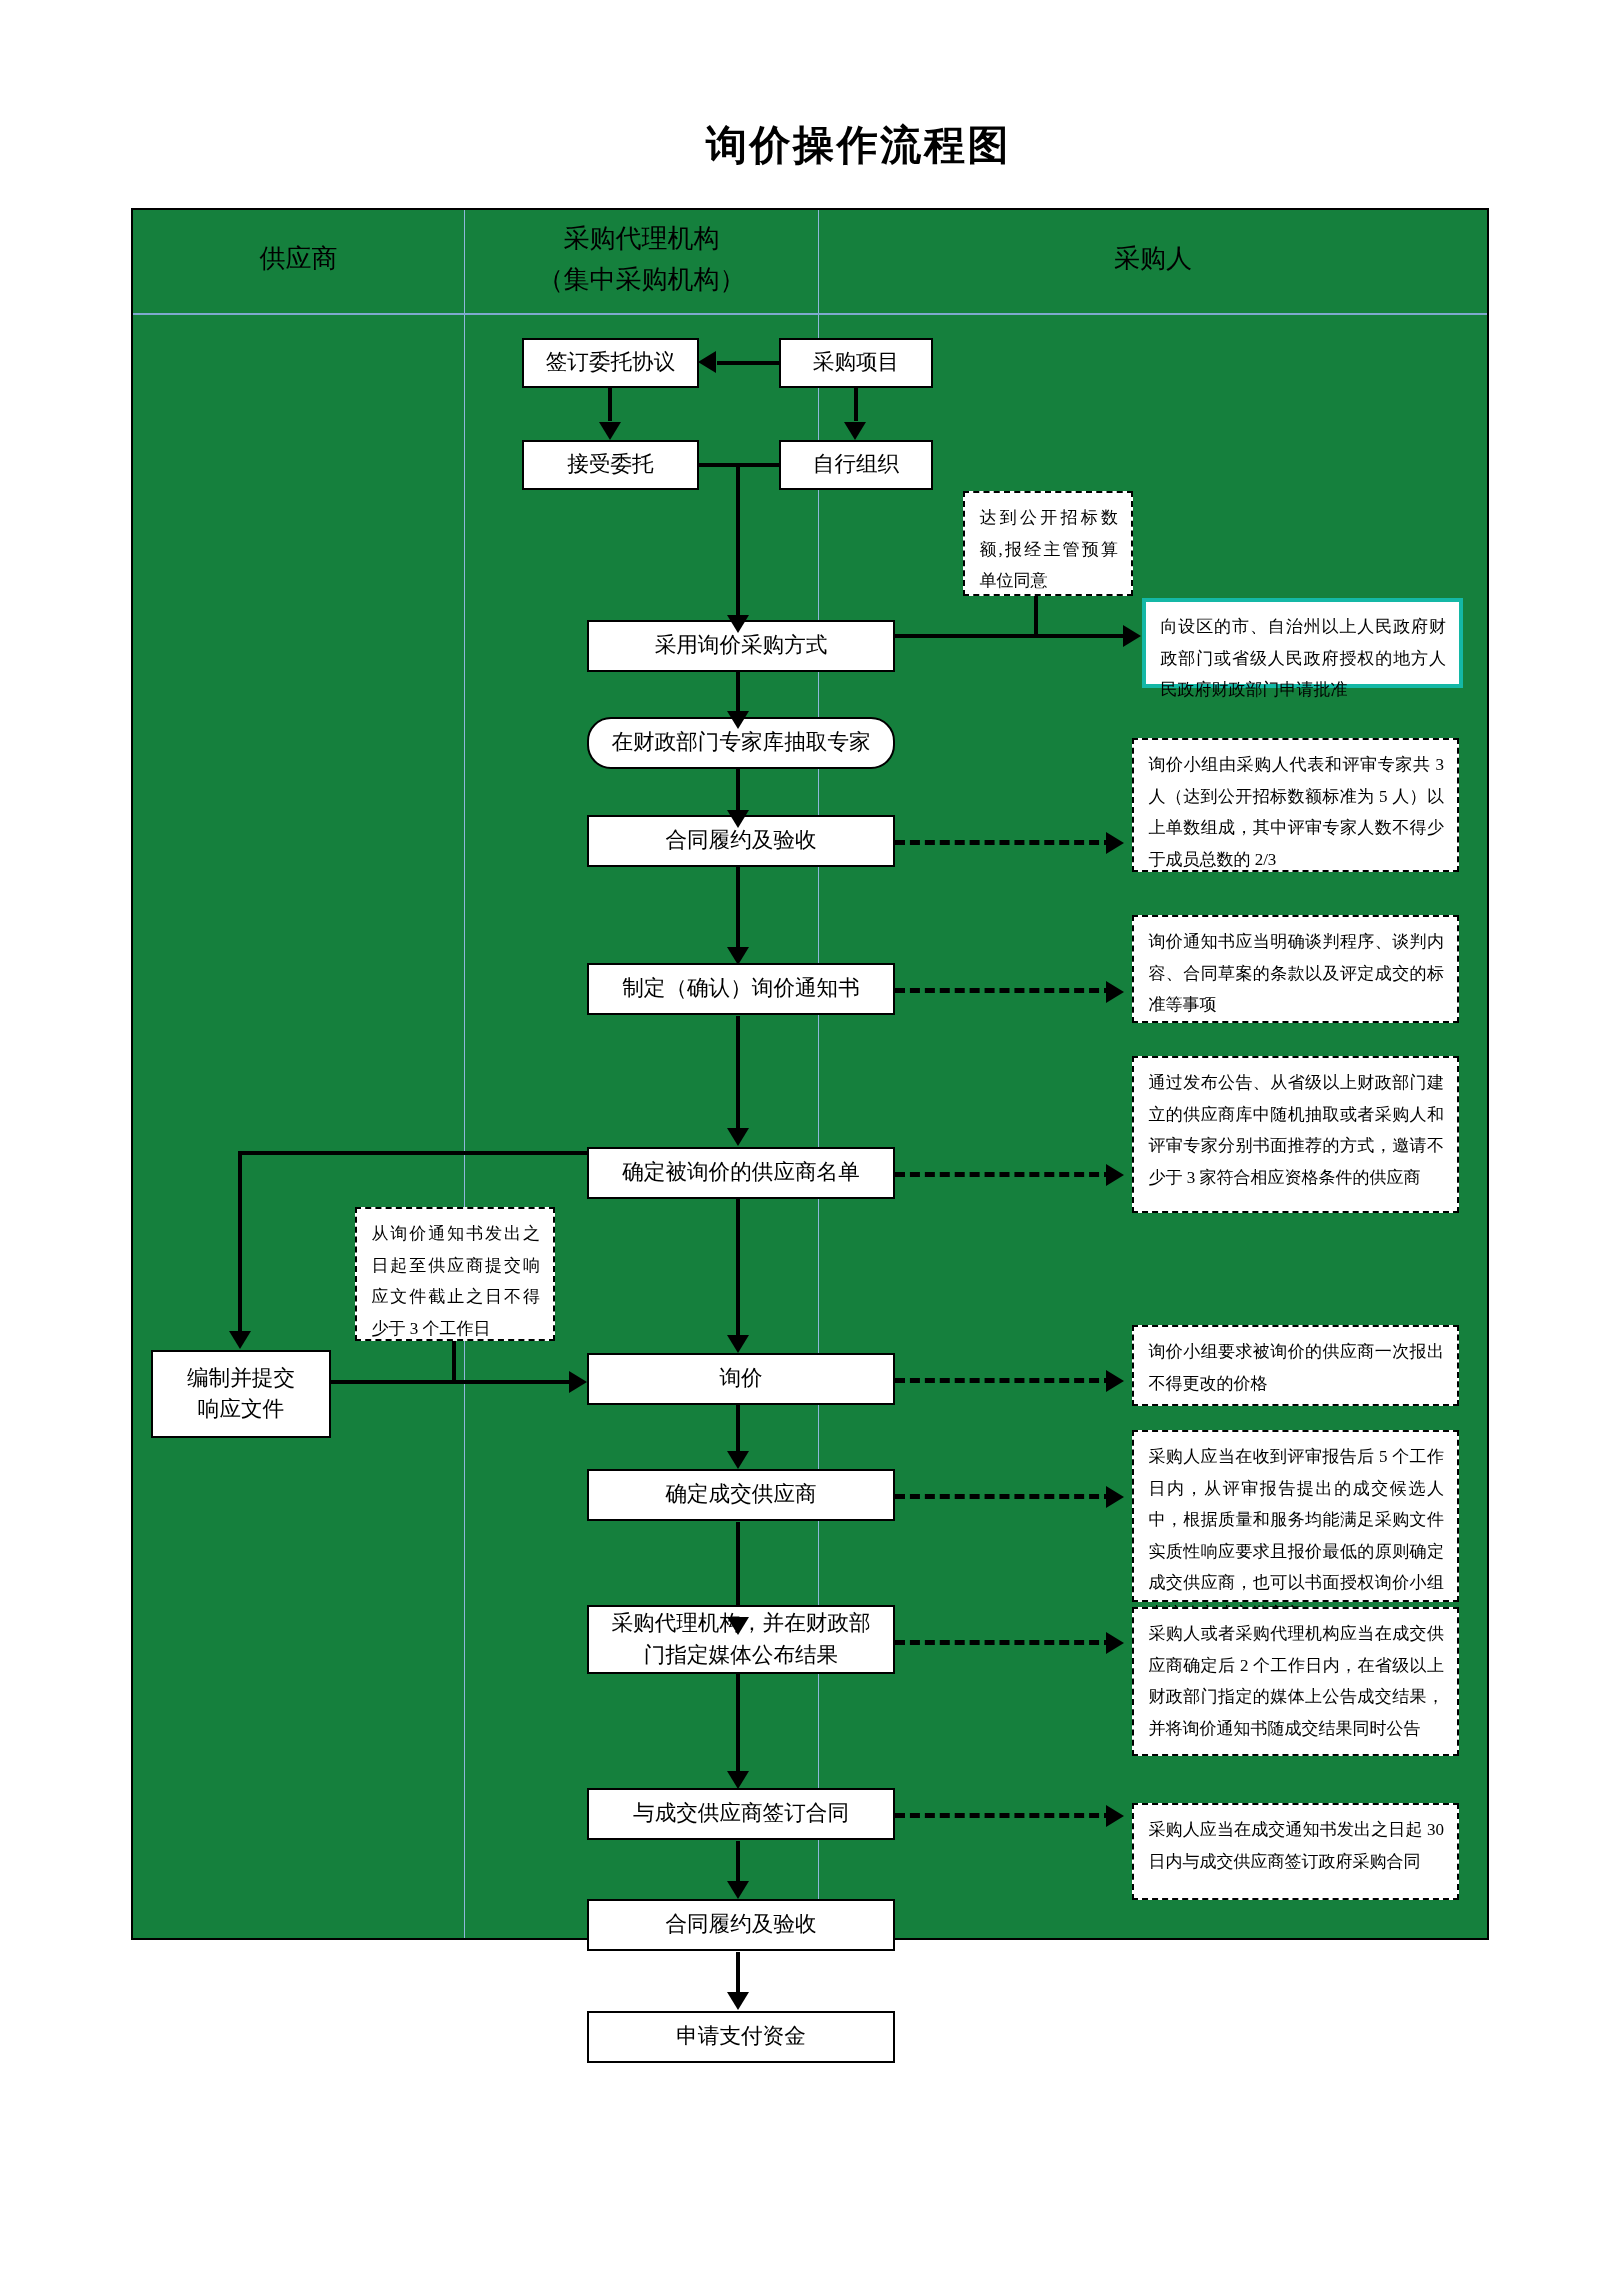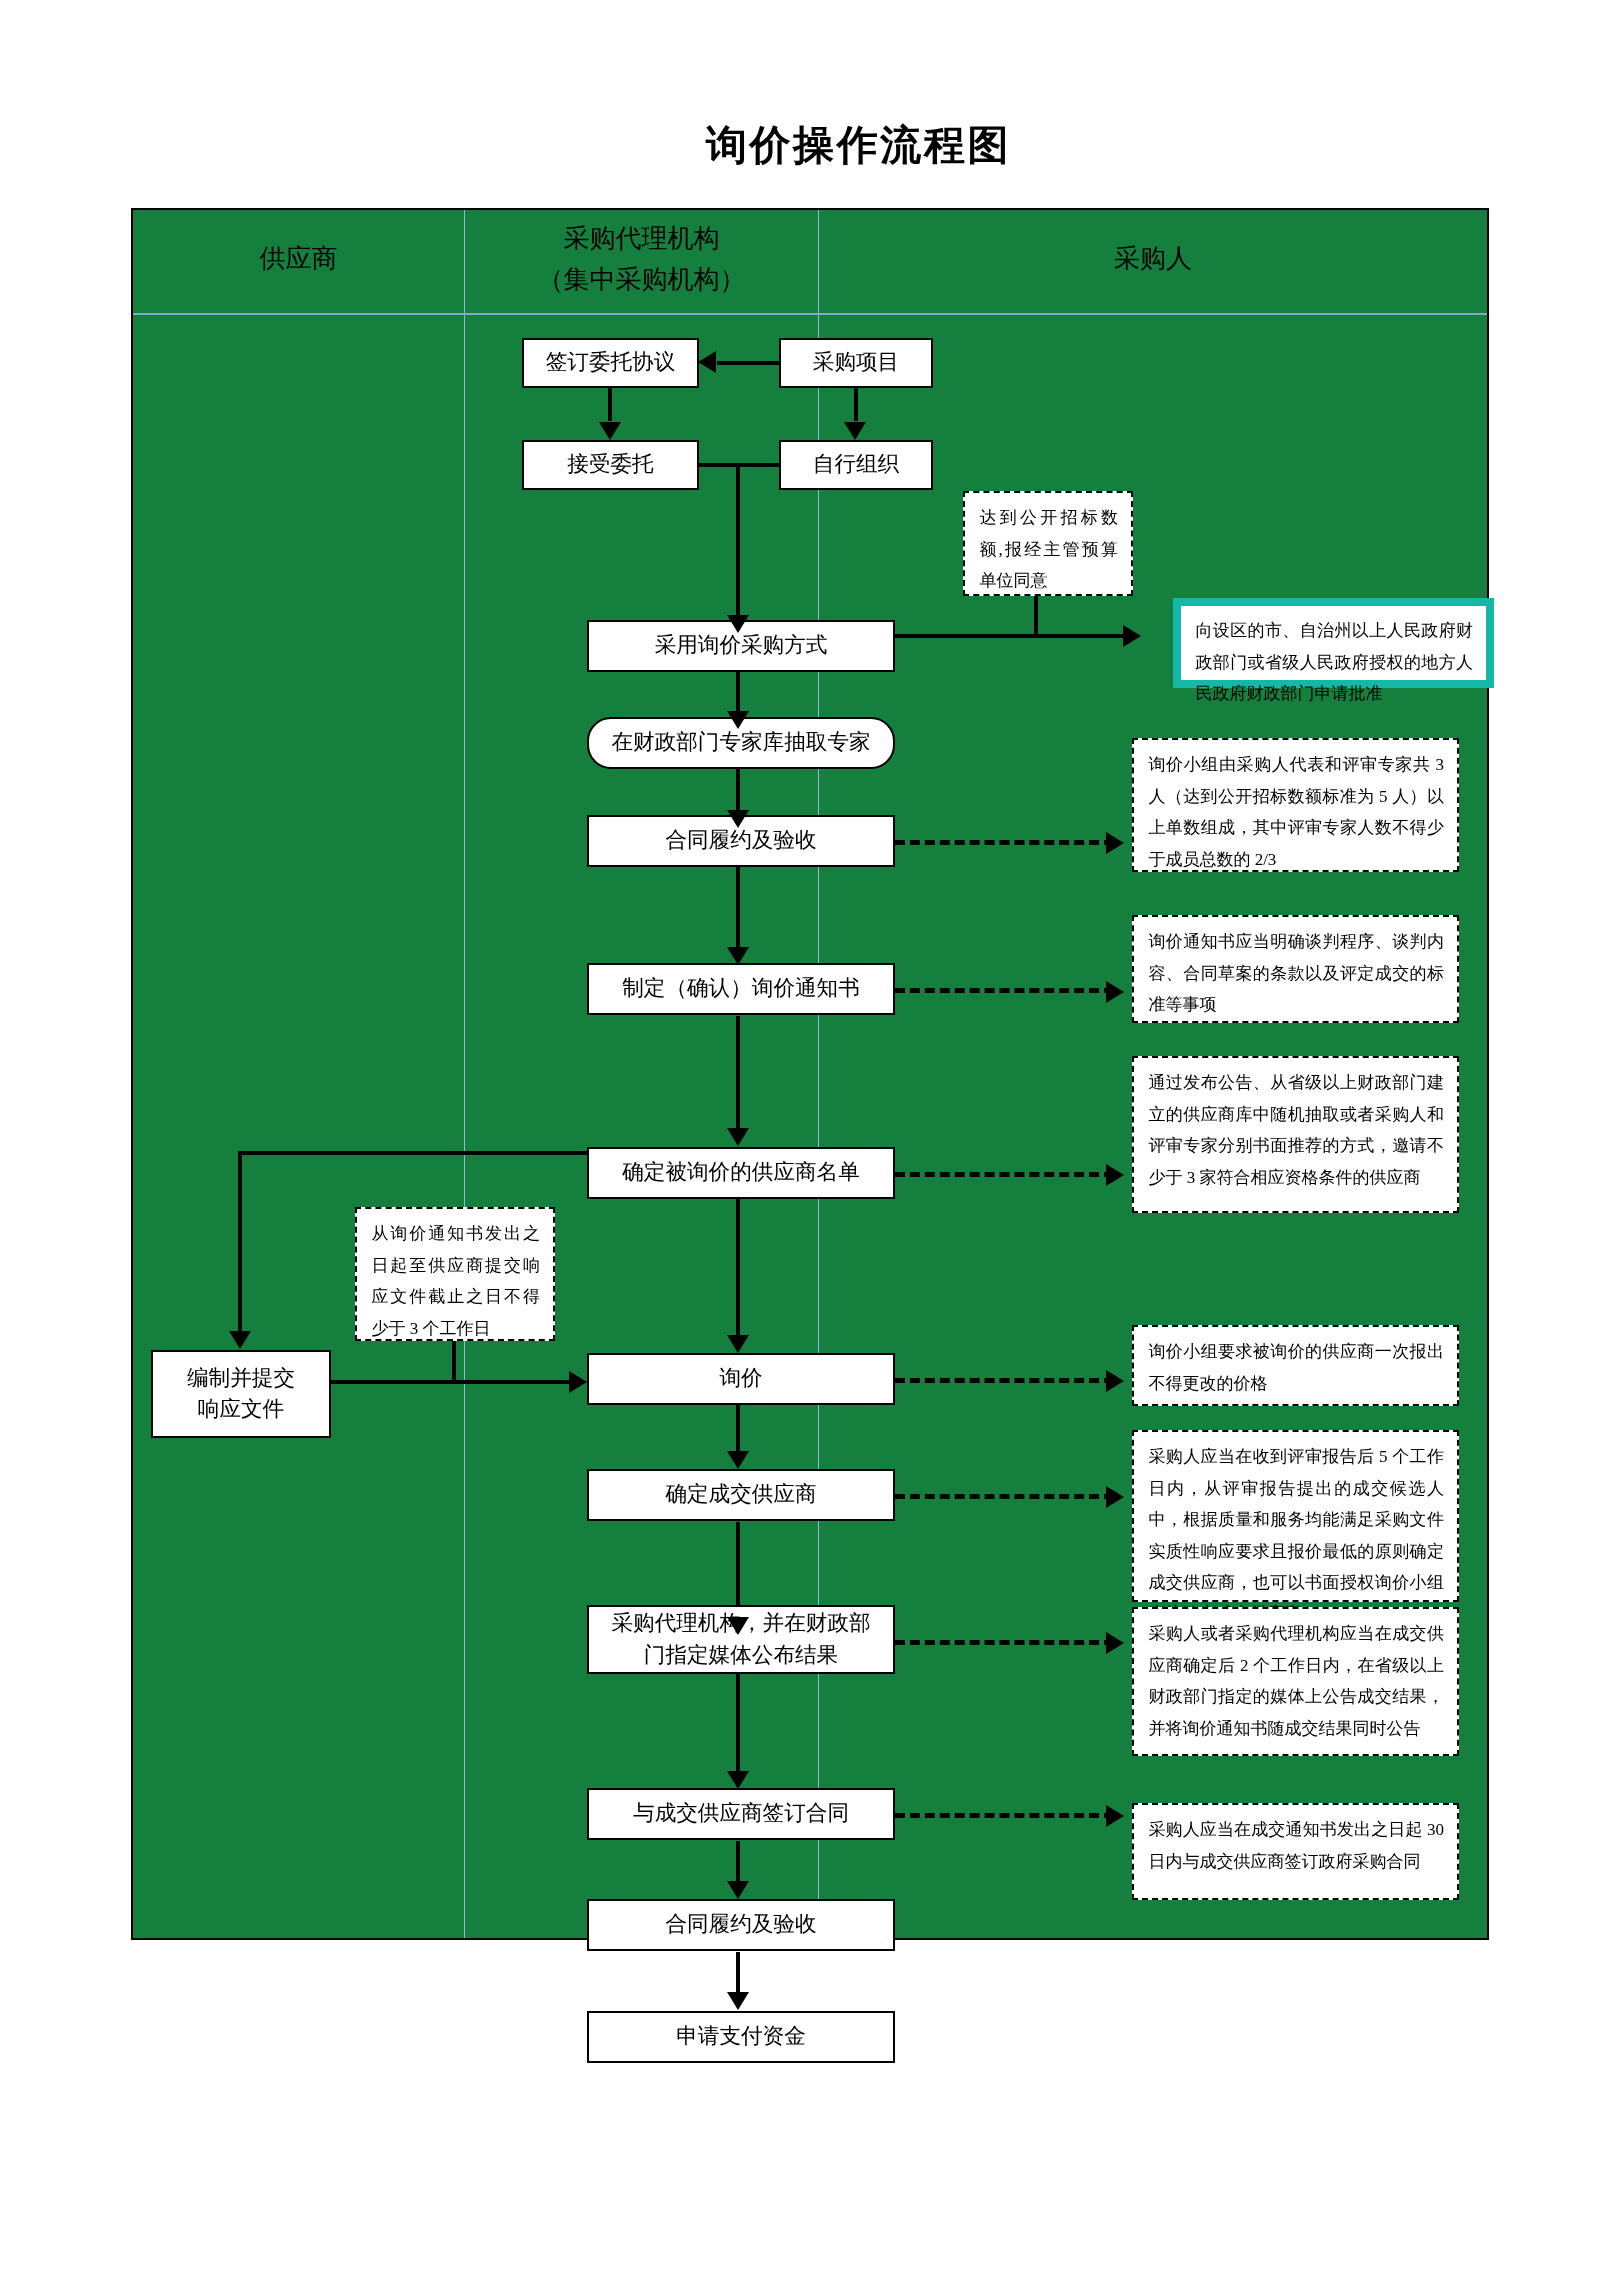--- a/index.html
+++ b/index.html
@@ -37,21 +37,21 @@
   .node{
     position:absolute;box-sizing:border-box;background:#fff;
     border:2.6px solid #000;display:flex;align-items:center;justify-content:center;
     text-align:center;font-size:21.6px;line-height:1.45;z-index:5;
   }
   .note{
     position:absolute;box-sizing:border-box;background:#fff;
     border:2px dashed #000;font-size:17px;line-height:1.85;
     text-align:justify;text-align-last:left;padding:9.2px 13px 9.2px 14.4px;z-index:5;
   }
-  .note.solid{border:8px solid #14b8a6;margin-left:31px;}
+  .note.solid{border:4px solid #14b8a6;}
 
   
   .ln{position:absolute;background:#000;z-index:4;}
   .ln.v{width:3.9px;}
   .ln.h{height:3.9px;}
   .arrow{position:absolute;width:0;height:0;z-index:6;}
   .arrow.down{border-left:11px solid transparent;border-right:11px solid transparent;border-top:18.3px solid #000;}
   .arrow.right{border-top:11px solid transparent;border-bottom:11px solid transparent;border-left:18.3px solid #000;}
   .arrow.left{border-top:11px solid transparent;border-bottom:11px solid transparent;border-right:18.3px solid #000;}
   .dash-h{position:absolute;height:0;border-top:5.9px dashed #000;z-index:4;}

